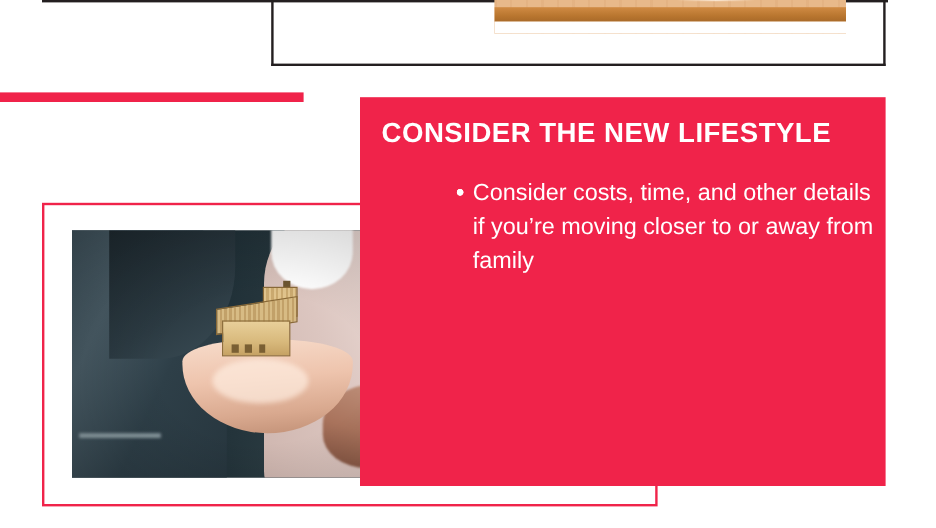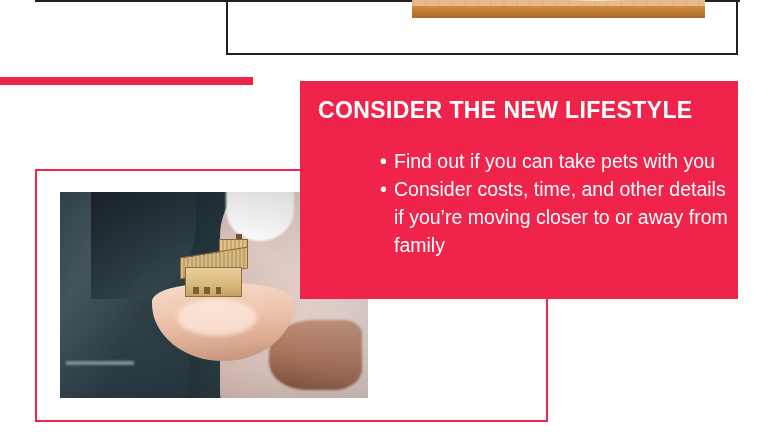--- a/index.html
+++ b/index.html
@@ -85,21 +85,21 @@
     width: 253px;
     height: 8px;
   }
 
   
   .red-block {
     position: absolute;
     left: 300px;
     top: 81px;
     width: 438px;
-    height: 218px;
+    height: 324px;
   }
   .block-title {
     position: absolute;
     left: 18px;
     top: 16px;
     font-size: 23px;
     font-weight: bold;
     letter-spacing: .4px;
     color: #ffffff;
     white-space: nowrap;
@@ -316,21 +316,20 @@
   </div>
 
   <div class="red-block" style="background: rgb(240, 35, 74);">
     <div class="block-title">CONSIDER THE NEW LIFESTYLE</div>
     <ul class="bullet-list">
       <li>
         <span class="dot">•</span>
       </li>
       <li>
         <span class="dot">•</span>
-        <span>Find out if you can take pets with you</span>
       </li>
       <li>
         <span class="dot">•</span>
         <span>Consider costs, time, and other details if you’re moving closer to or away from family</span>
       </li>
     </ul>
   </div>
 
 </div>
 

